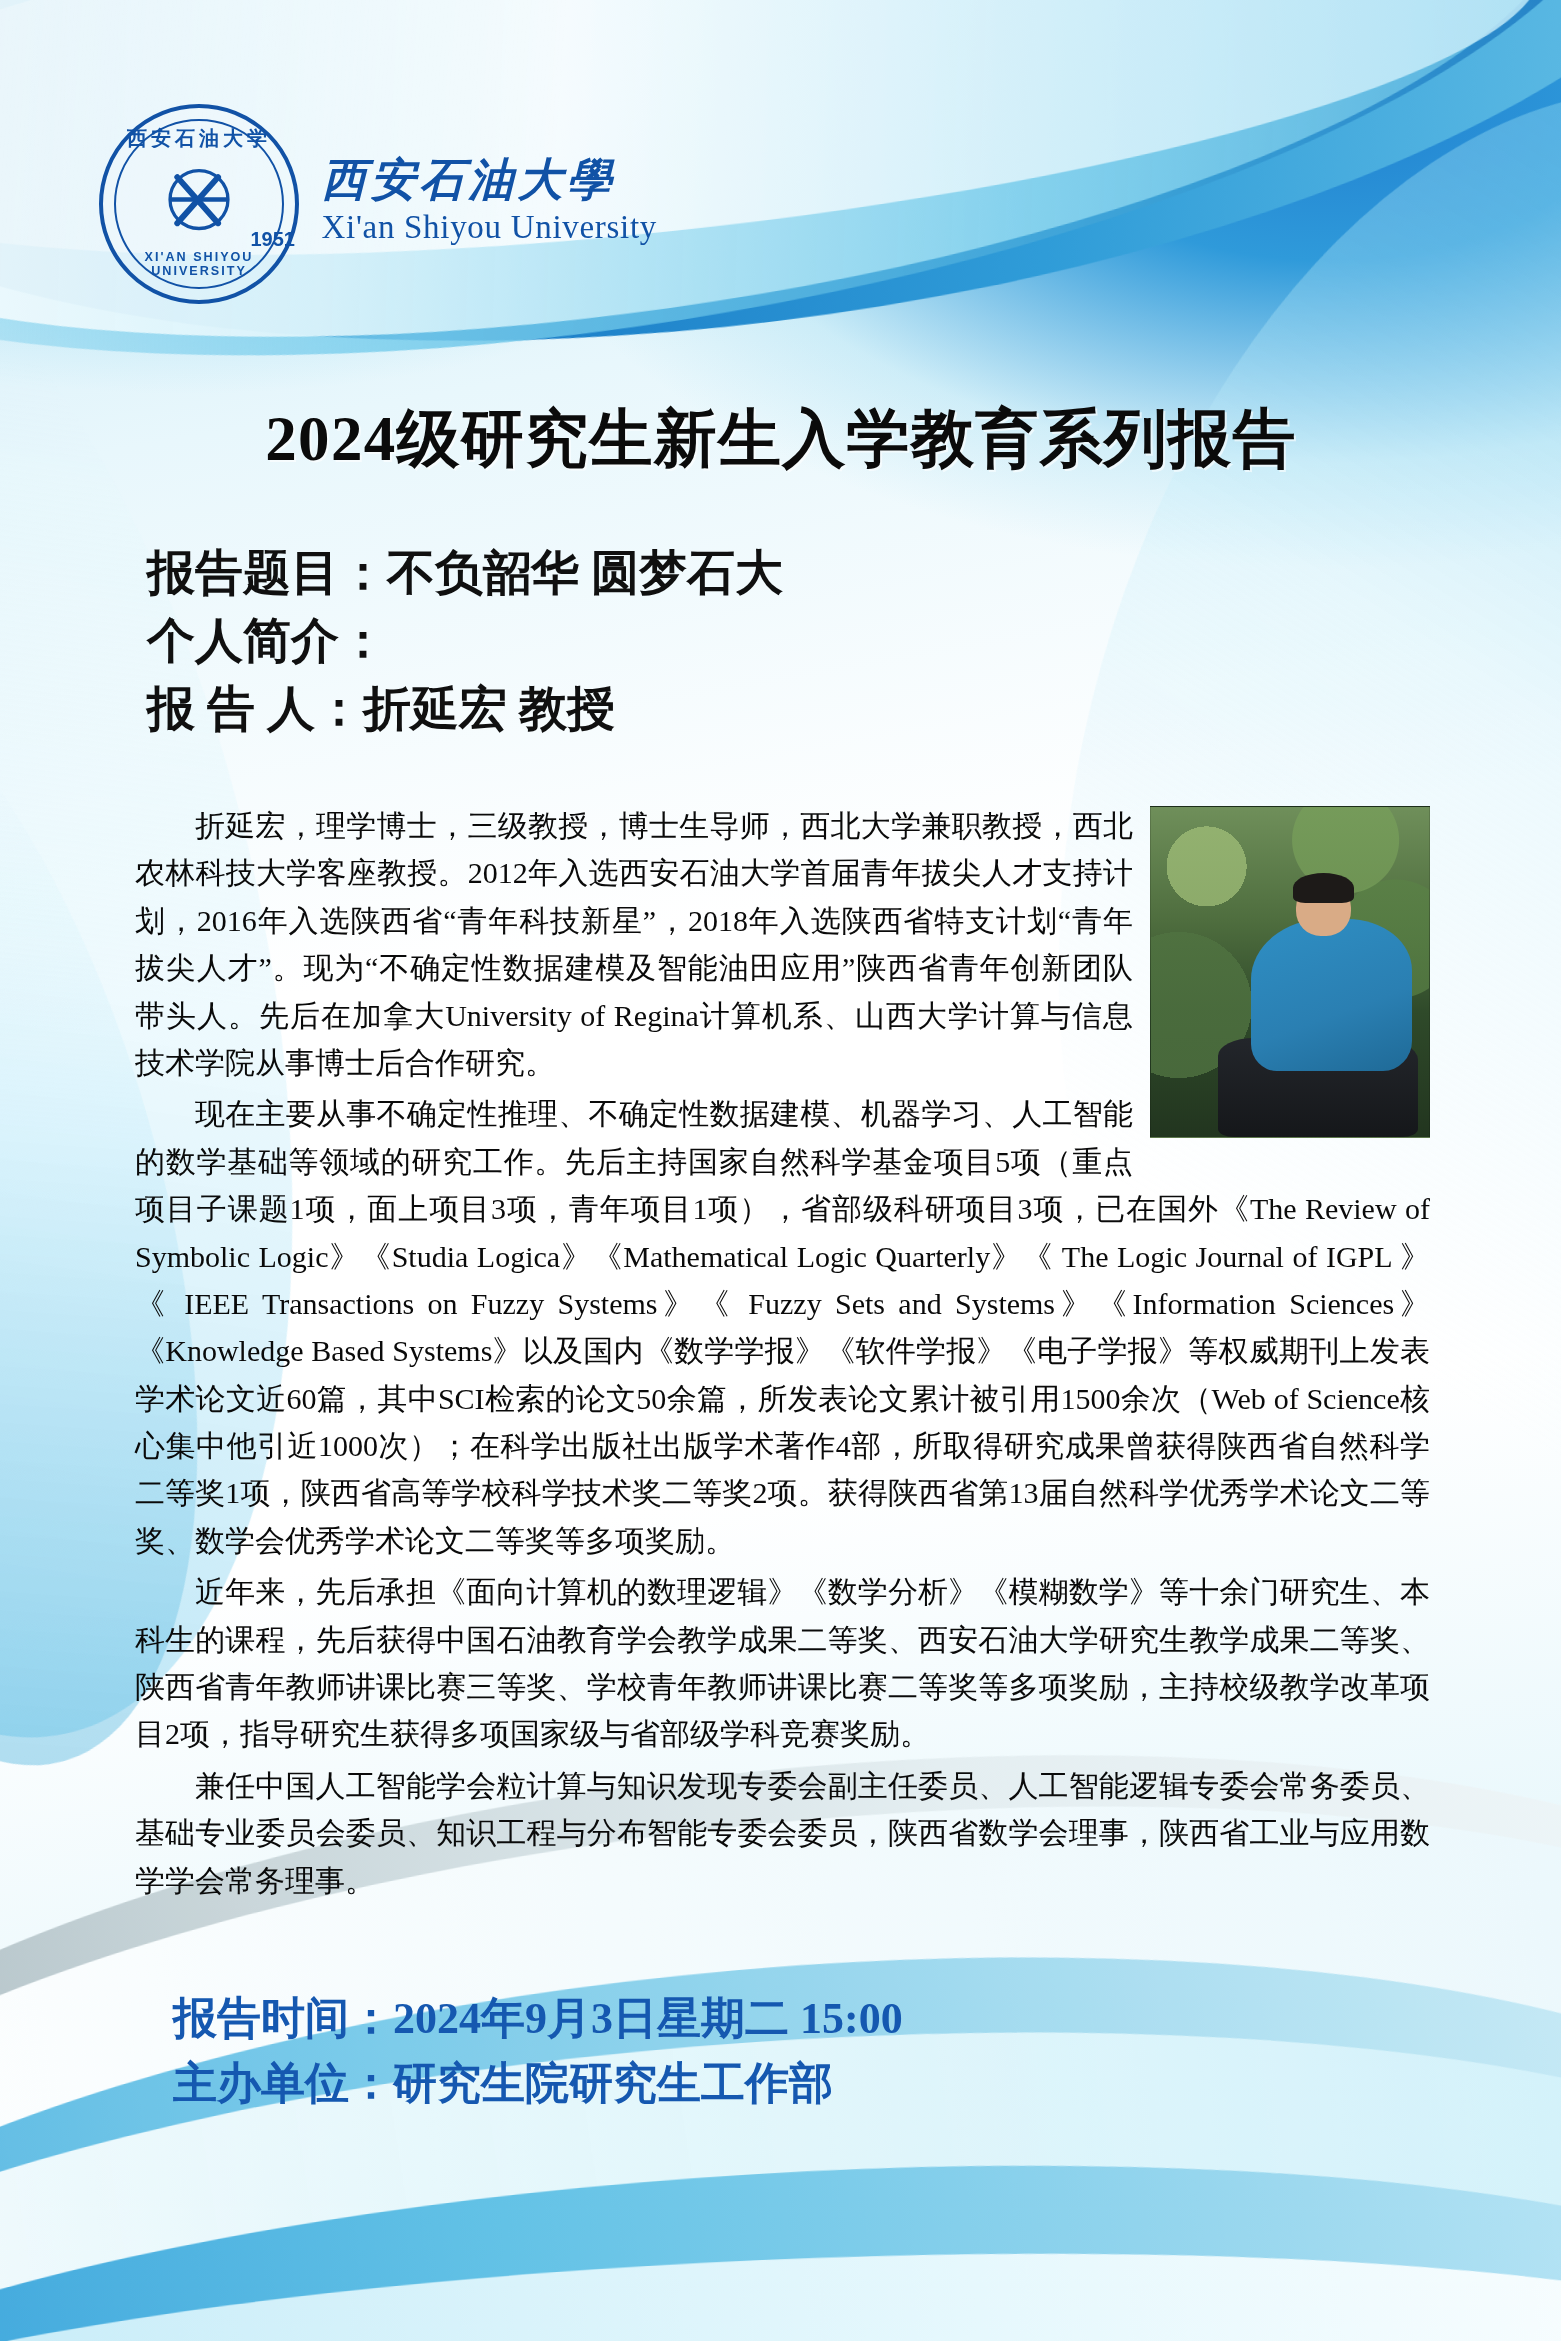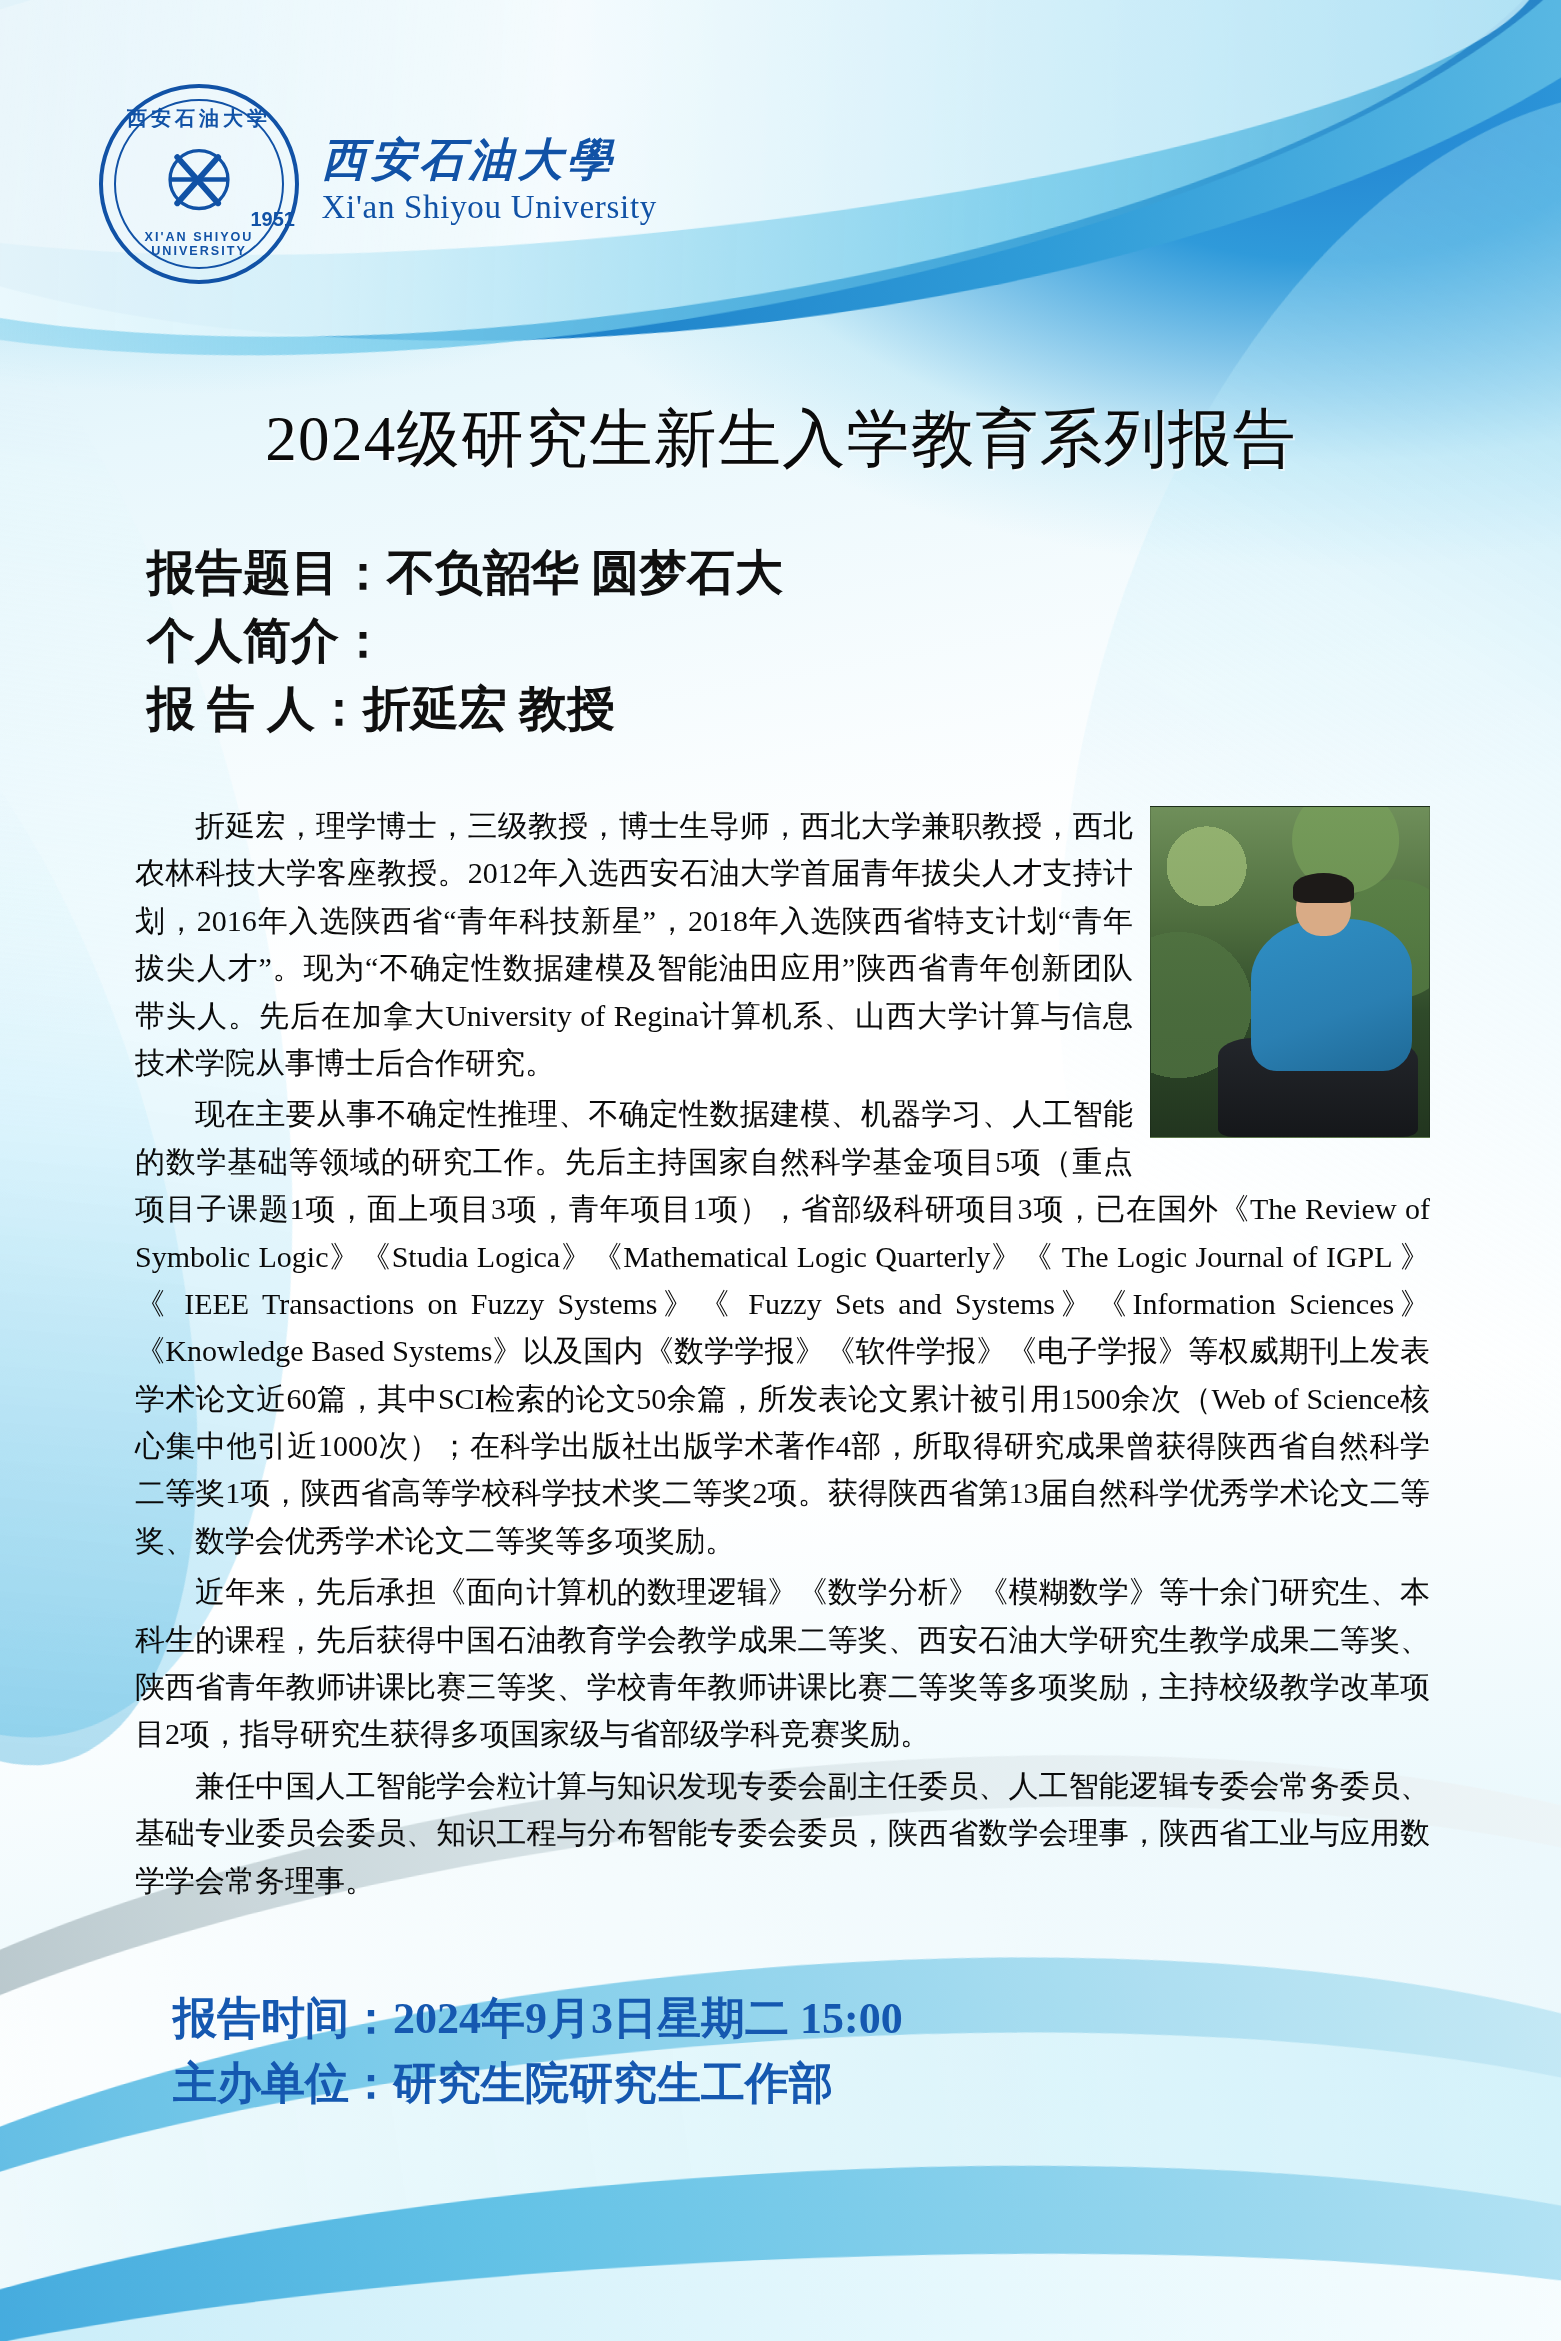--- a/index.html
+++ b/index.html
@@ -123,21 +123,21 @@
   
   .content {
     position: absolute;
     inset: 0;
   }
 
   
   .header {
     position: absolute;
     left: 99px;
-    top: 84px;
+    top: 104px;
     display: flex;
     align-items: center;
     gap: 22.5px;
   }
   .seal {
     position: relative;
     width: 192px;
     height: 192px;
     border-radius: 50%;
     border: 4px solid #1152a6;
@@ -218,21 +218,21 @@
   }
 
   
   .main-title {
     position: absolute;
     left: 0; right: 0;
     top: 396px;
     text-align: center;
     font-family: "Liberation Serif", serif;
     font-size: 63px;
-    font-weight: normal;
+    font-weight: bold;
     color: #0b0b0b;
     letter-spacing: 1.3px;
     text-shadow: 2px 2px 0 rgba(255,255,255,0.6);
   }
 
   
   .lines {
     position: absolute;
     left: 147px;
     top: 539px;

